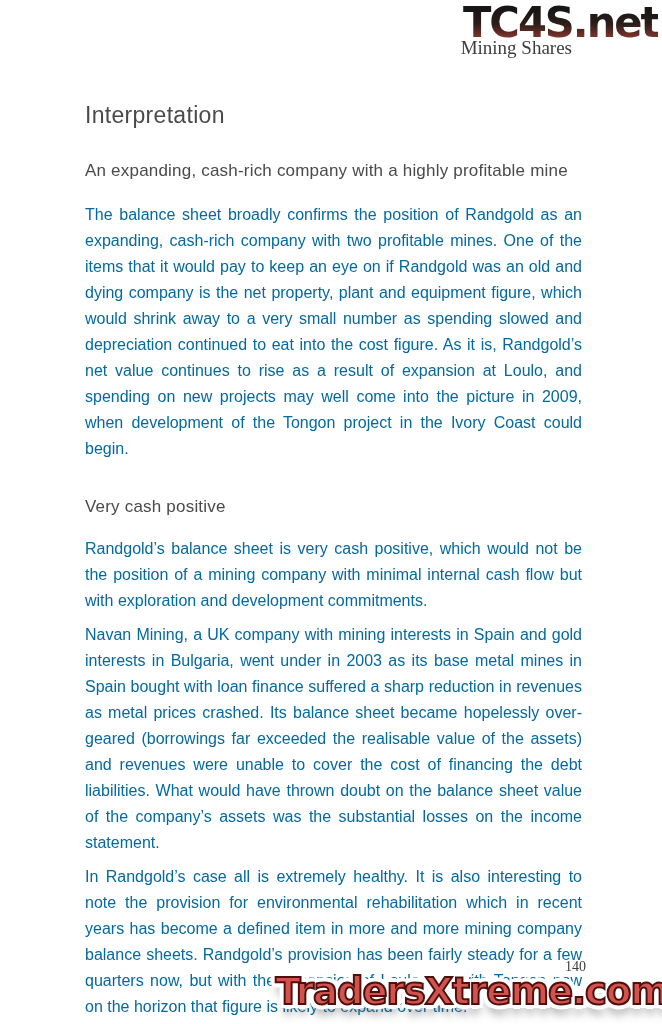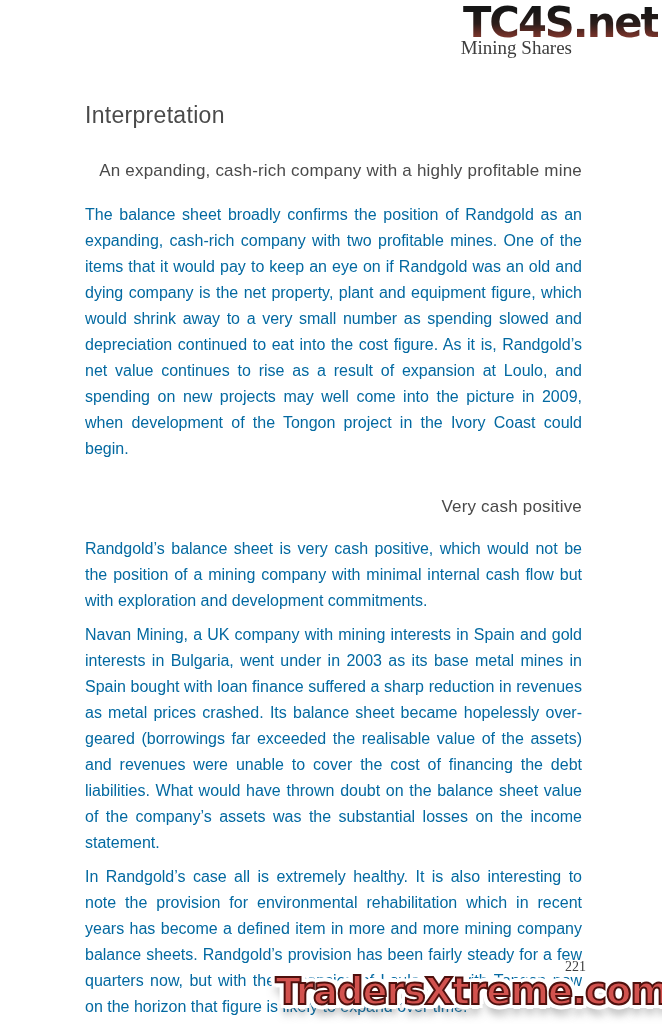--- a/index.html
+++ b/index.html
@@ -54,21 +54,20 @@
     margin: 0 0 32px 0;
     letter-spacing: 0.3px;
   }
   .h-sub {
     font-family: "Liberation Sans", sans-serif;
     font-weight: 400;
     font-size: 17px;
     color: #4a4a4a;
     margin: 0 0 21px 0;
     letter-spacing: 0.2px;
-    text-align: right;
   }
   .h-sub.later { margin-top: 35px; margin-bottom: 19px; }
   .content p {
     font-family: Liberation Sans, sans-serif;
     font-size: 16px;
     line-height: 26px;
     text-align: justify;
     margin: 0 0 8px 0;
     color: #0369a1;
   }
@@ -139,16 +138,16 @@
     <h2 class="h-sub">An expanding, cash-rich company with a highly profitable mine</h2>
     <p>The balance sheet broadly confirms the position of Randgold as an expanding, cash-rich company with two profitable mines. One of the items that it would pay to keep an eye on if Randgold was an old and dying company is the net property, plant and equipment figure, which would shrink away to a very small number as spending slowed and depreciation continued to eat into the cost figure. As it is, Randgold’s net value continues to rise as a result of expansion at Loulo, and spending on new projects may well come into the picture in 2009, when development of the Tongon project in the Ivory Coast could begin.</p>
 
     <h2 class="h-sub later">Very cash positive</h2>
     <p>Randgold’s balance sheet is very cash positive, which would not be the position of a mining company with minimal internal cash flow but with exploration and development commitments.</p>
     <p>Navan Mining, a UK company with mining interests in Spain and gold interests in Bulgaria, went under in 2003 as its base metal mines in Spain bought with loan finance suffered a sharp reduction in revenues as metal prices crashed. Its balance sheet became hopelessly over-geared (borrowings far exceeded the realisable value of the assets) and revenues were unable to cover the cost of financing the debt liabilities. What would have thrown doubt on the balance sheet value of the company’s assets was the substantial losses on the income statement.</p>
     <p>In Randgold’s case all is extremely healthy. It is also interesting to note the provision for environmental rehabilitation which in recent years has become a defined item in more and more mining company balance sheets. Randgold’s provision has been fairly steady for a few quarters now, but with the expansion of Loulo and with Tongon now on the horizon that figure is likely to expand over time.</p>
   </div>
 
 
-  <div class="page-number">221</div>
+  <div class="page-number">140</div>
   <div class="tx-logo">TradersXtreme.com</div>
 
 </div>
 
 </body></html>

